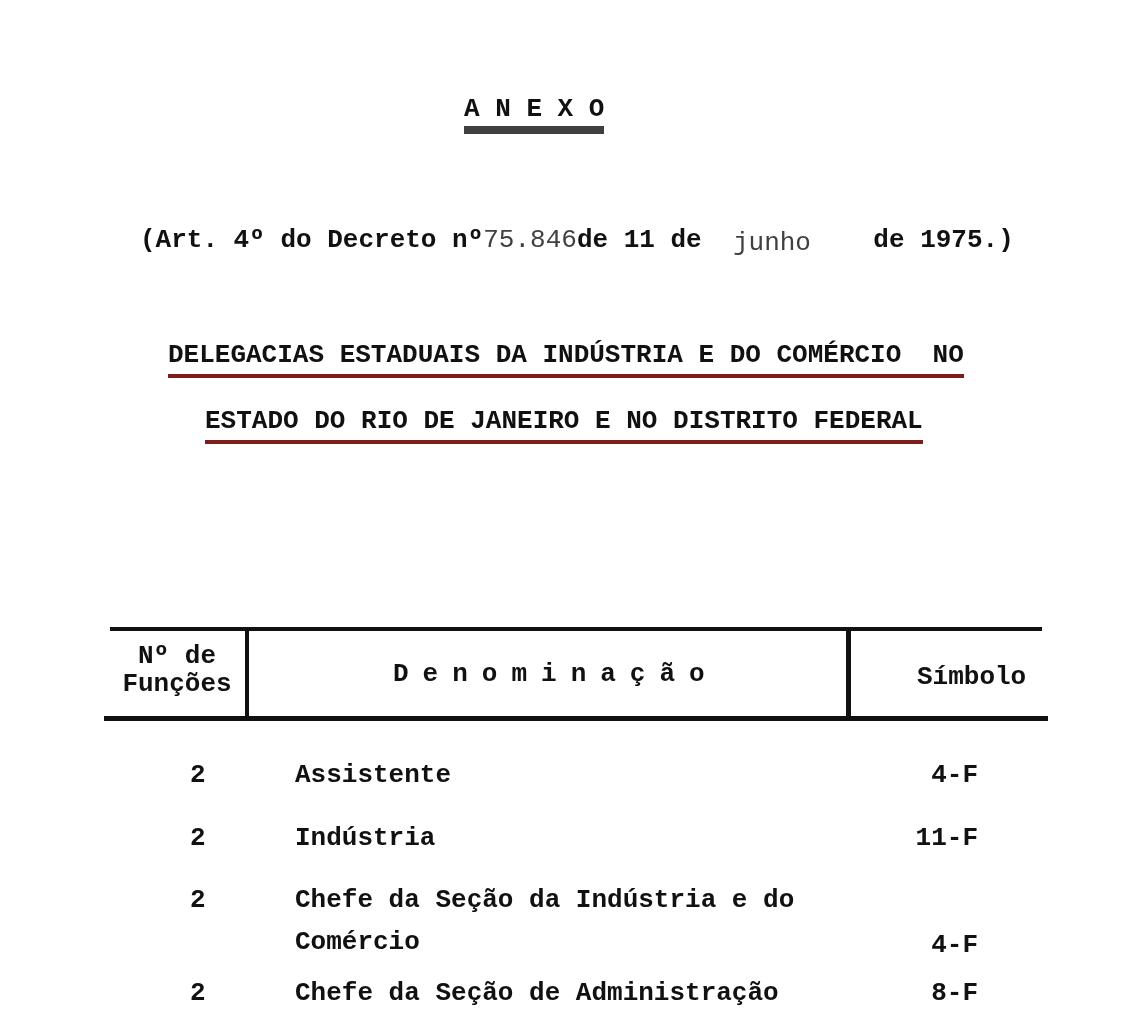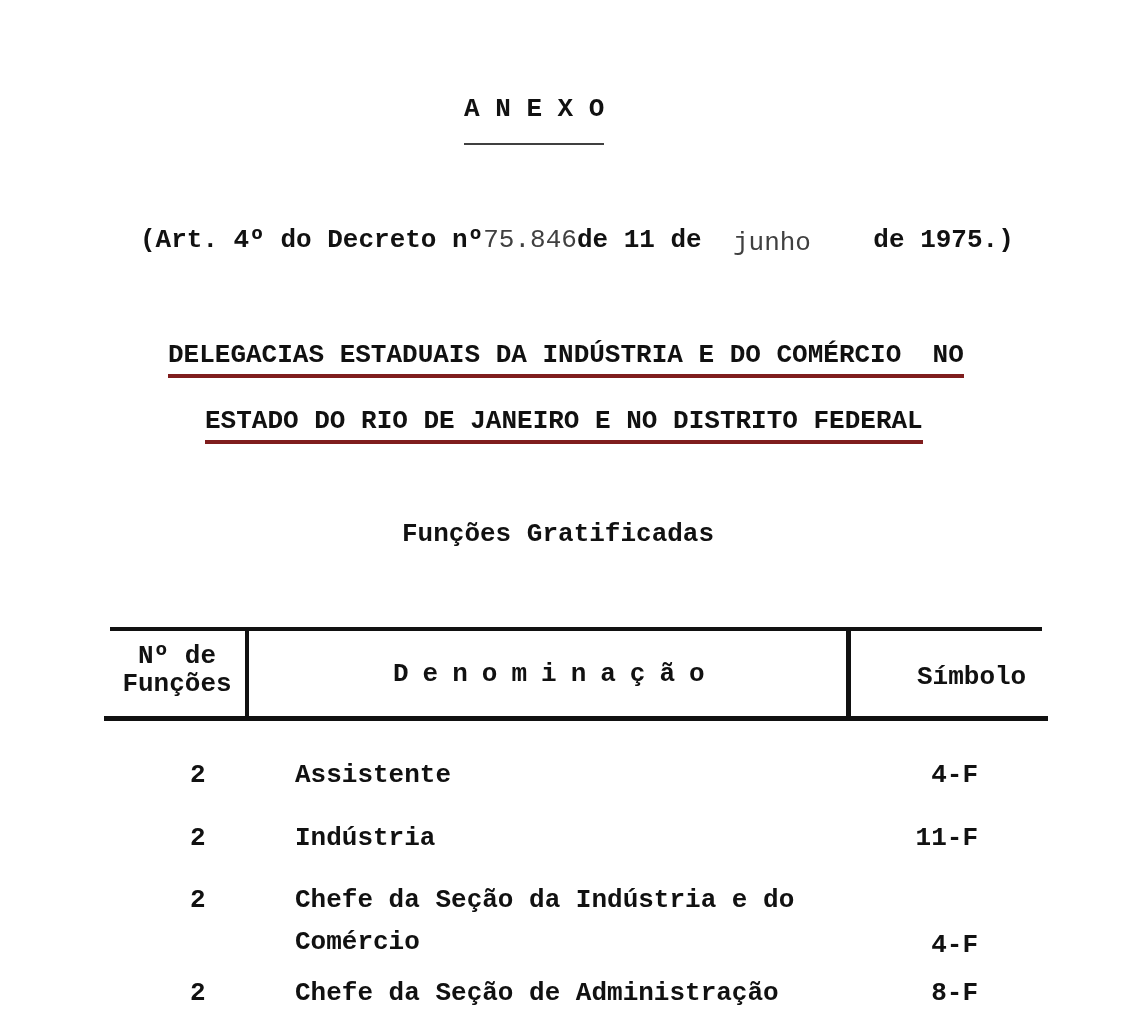--- a/index.html
+++ b/index.html
@@ -13,22 +13,22 @@
   }
   .t {
     position:absolute;
     white-space:pre;
     font-size:26px;
     line-height:1;
     font-weight:700;
     color:#111111;
   }
   .ul {
-    border-bottom:2px solid #404040;
-    padding-bottom:21px;
+    border-bottom:8px solid #404040;
+    padding-bottom:4px;
   }
   .ul-head {
     border-bottom:4px solid #7f1d1d;
     padding-bottom:6px;
   }
   .typed { font-weight:400; color:#404040; }
   .low   { position:relative; top:3px; }
   .rule  { position:absolute; background:#111111; }
   .center { text-align:center; }
   .right  { text-align:right; }
@@ -38,21 +38,20 @@
 
 <div class="page">
 
   <div class="t ul" style="left:464px; top:96px;">A N E X O</div>
 
   <div class="t" style="left:140px; top:227px;"><span>(Art. 4º do Decreto nº</span><span class="typed">75.846</span><span>de 11 de  </span><span class="typed low">junho</span><span>    de 1975.)</span></div>
 
   <div class="t ul-head" style="left:168px; top:342px;">DELEGACIAS ESTADUAIS DA INDÚSTRIA E DO COMÉRCIO  NO</div>
   <div class="t ul-head" style="left:205px; top:408px;">ESTADO DO RIO DE JANEIRO E NO DISTRITO FEDERAL</div>
 
-  <div class="t" style="left:402px; top:521px;">Funções Gratificadas</div>
 
   <div>
 
     <div class="rule" style="left:110px; top:627px; width:932px; height:4px;"></div>
     <div class="rule" style="left:104px; top:716px; width:944px; height:5px;"></div>
     <div class="rule" style="left:245px; top:627px; width:4px; height:94px;"></div>
     <div class="rule" style="left:846px; top:627px; width:5px; height:94px;"></div>
 
     <div class="t center" style="left:112px; top:643px; width:130px;">Nº de</div>
     <div class="t center" style="left:112px; top:671px; width:130px;">Funções</div>

